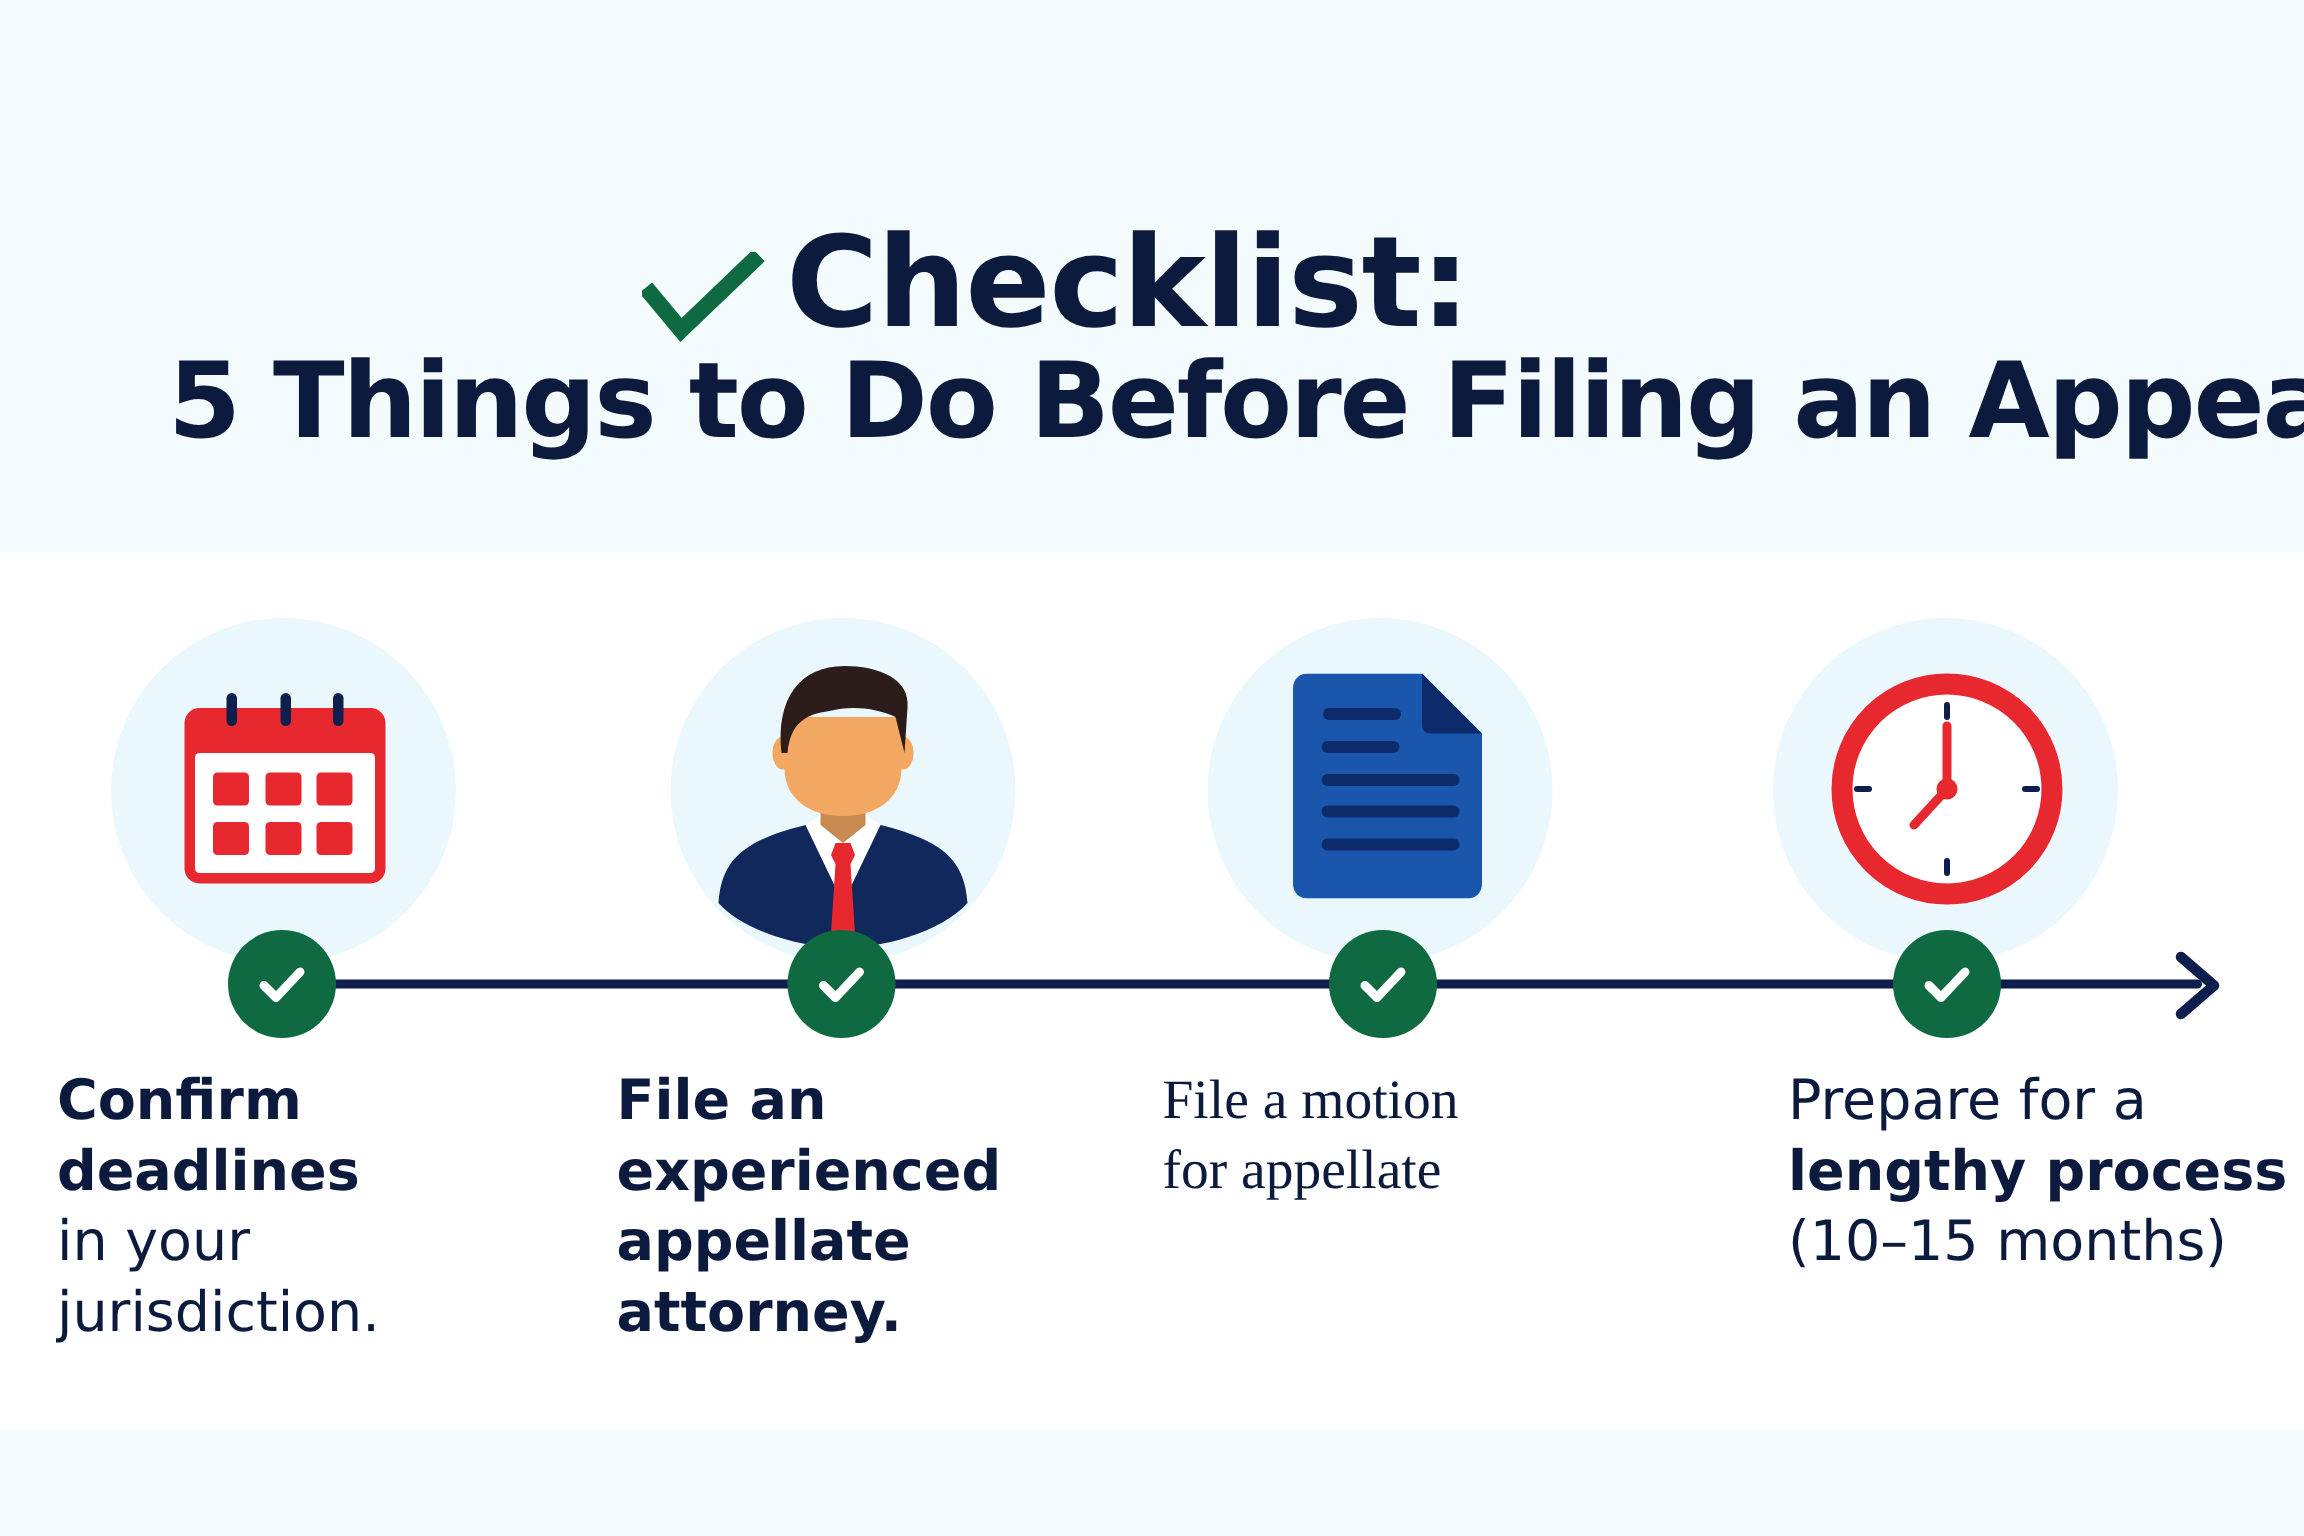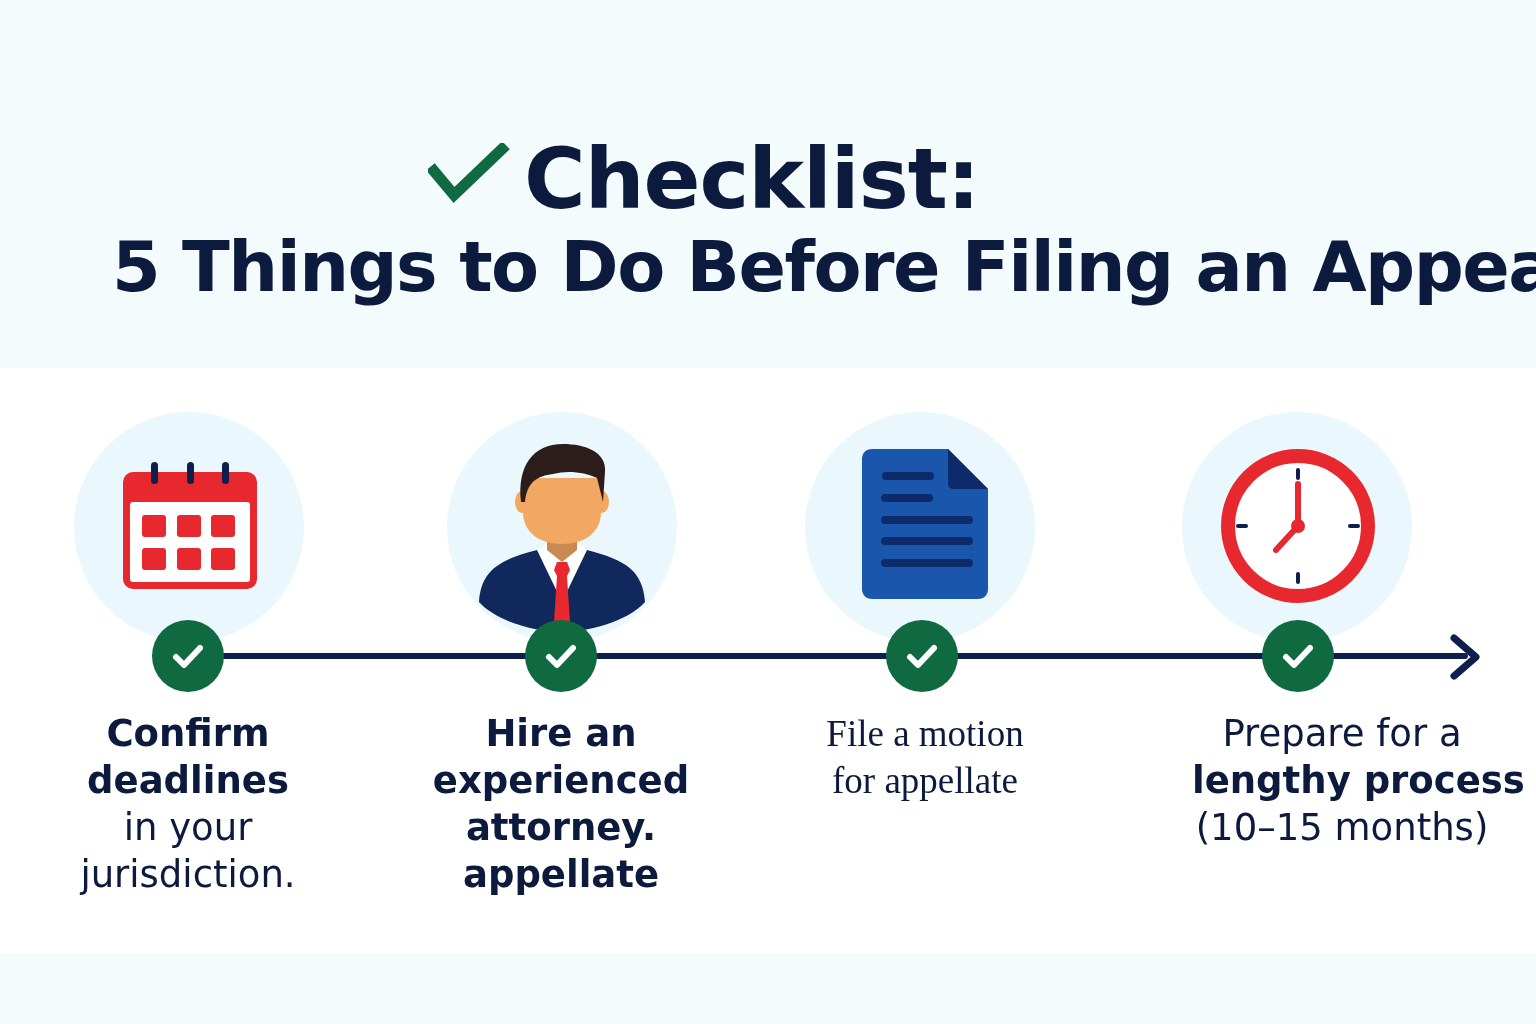--- a/index.html
+++ b/index.html
@@ -12,21 +12,21 @@
     .header-band {
       position: absolute; left: 0; top: 0; width: 1536px; height: 368px;
       background: #f3fbfd;
     }
     .footer-band {
       position: absolute; left: 0; top: 953px; width: 1536px; height: 71px;
       background: #f3fbfd;
     }
     .title-row {
       position: absolute; left: 428px; top: 120px; height: 110px;
-      display: flex; align-items: flex-start; margin-top: 17px;
+      display: flex; align-items: flex-end;
     }
     .title-check { width: 82px; height: 62px; margin-right: 14px; margin-top: 6px; }
     .title-main {
       font-size: 84px; font-weight: bold; color: #0c1a3e; letter-spacing: -1px;
       line-height: 1;
     }
     .subtitle {
       position: absolute; left: 112px; top: 232px; width: 1370px;
       font-size: 70px; font-weight: bold; color: #0c1a3e; line-height: 1;
       letter-spacing: -1.5px; white-space: nowrap;
@@ -44,21 +44,21 @@
       background: #eaf7fc;
     }
     .step-icon { position: absolute; }
     .check-badge {
       position: absolute; top: 190px; width: 72px; height: 72px; border-radius: 50%;
       background: #0f6a42;
       display: flex; align-items: center; justify-content: center;
     }
     .check-badge svg { width: 40px; height: 40px; }
     .step-text {
-      position: absolute; top: 280px; width: 300px; text-align: center;
+      position: absolute; top: 280px; width: 300px; 
       font-size: 37px; line-height: 47px; color: #0c1a3e;
     }
     .step-text .b { font-weight: bold; }
     .step-text .line { display: block; white-space: nowrap; }
   </style>
 </head>
 <body>
 
 <div class="header-band"></div>
 <div class="footer-band"></div>
@@ -122,24 +122,24 @@
     <path d="M46,36 L124,36 L124,70 C124,90 108,102 85,102 C62,102 46,90 46,70 Z" fill="#f2a862"></path>
 
     <path d="M44,60 C40,24 56,2 86,2 C108,2 130,10 128,30 L126,60 L120,36 C108,30 90,28 76,32 C60,34 50,40 48,60 Z" fill="#2c1d1a"></path>
   </svg>
   <div class="check-badge" style="left:114px;">
     <svg viewBox="0 0 40 40">
         <polyline points="8,21 16,29 32,12" fill="none" stroke="#ffffff" stroke-width="6" stroke-linecap="round" stroke-linejoin="round"></polyline>
       </svg>
   </div>
   <div class="step-text" style="left:0;">
-    <span class="line b">Hire an</span>
+    <span class="line b">File an</span>
     <span class="line b">experienced</span>
+    <span class="line b">appellate</span>
     <span class="line b">attorney.</span>
-    <span class="line b">appellate</span>
   </div>
 </div>
 
 <div class="step" style="left:775px;font-family:Liberation Serif, serif;">
   <div class="bubble" style="left:30px;top:-18px;"></div>
   <svg class="step-icon" style="left:87px;top:19px;" width="126" height="150" viewBox="0 0 126 150">
     <path d="M10,0 L86,0 L126,40 L126,140 C126,146 122,150 116,150 L10,150 C4,150 0,146 0,140 L0,10 C0,4 4,0 10,0 Z" fill="#1a56ac"></path>
     <path d="M86,0 L126,40 L92,40 C88,40 86,38 86,34 Z" fill="#0d2a6b"></path>
     <rect x="20" y="23" width="52" height="8" rx="4" fill="#0d2a6b"></rect>
     <rect x="19" y="45" width="52" height="8" rx="4" fill="#0d2a6b"></rect>

